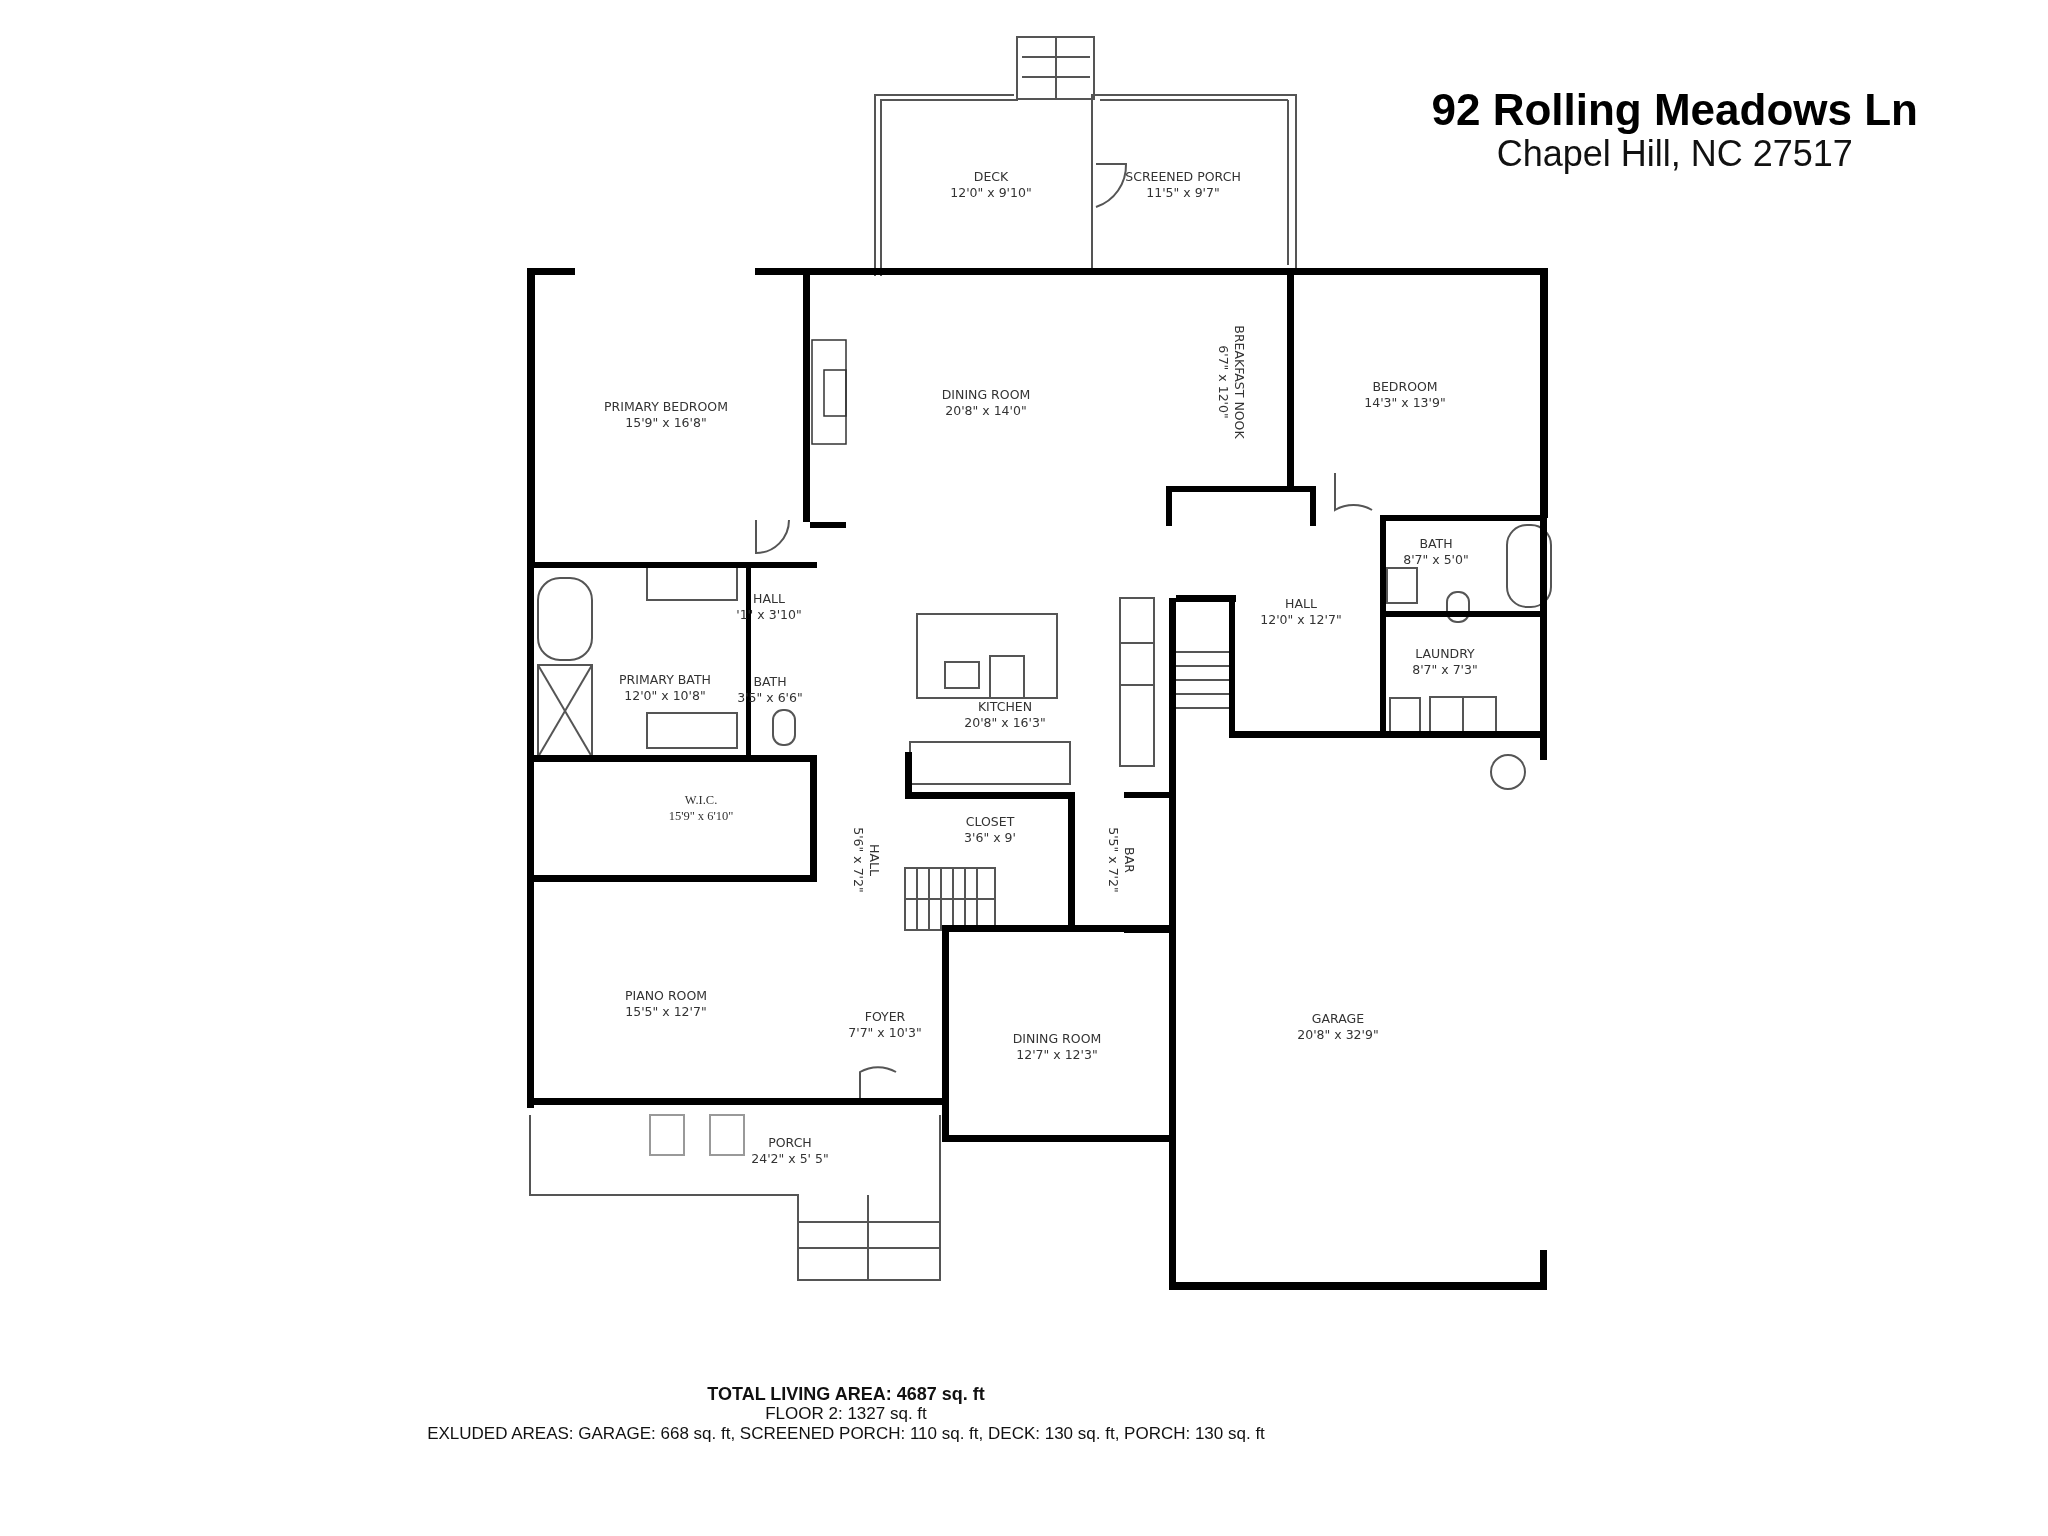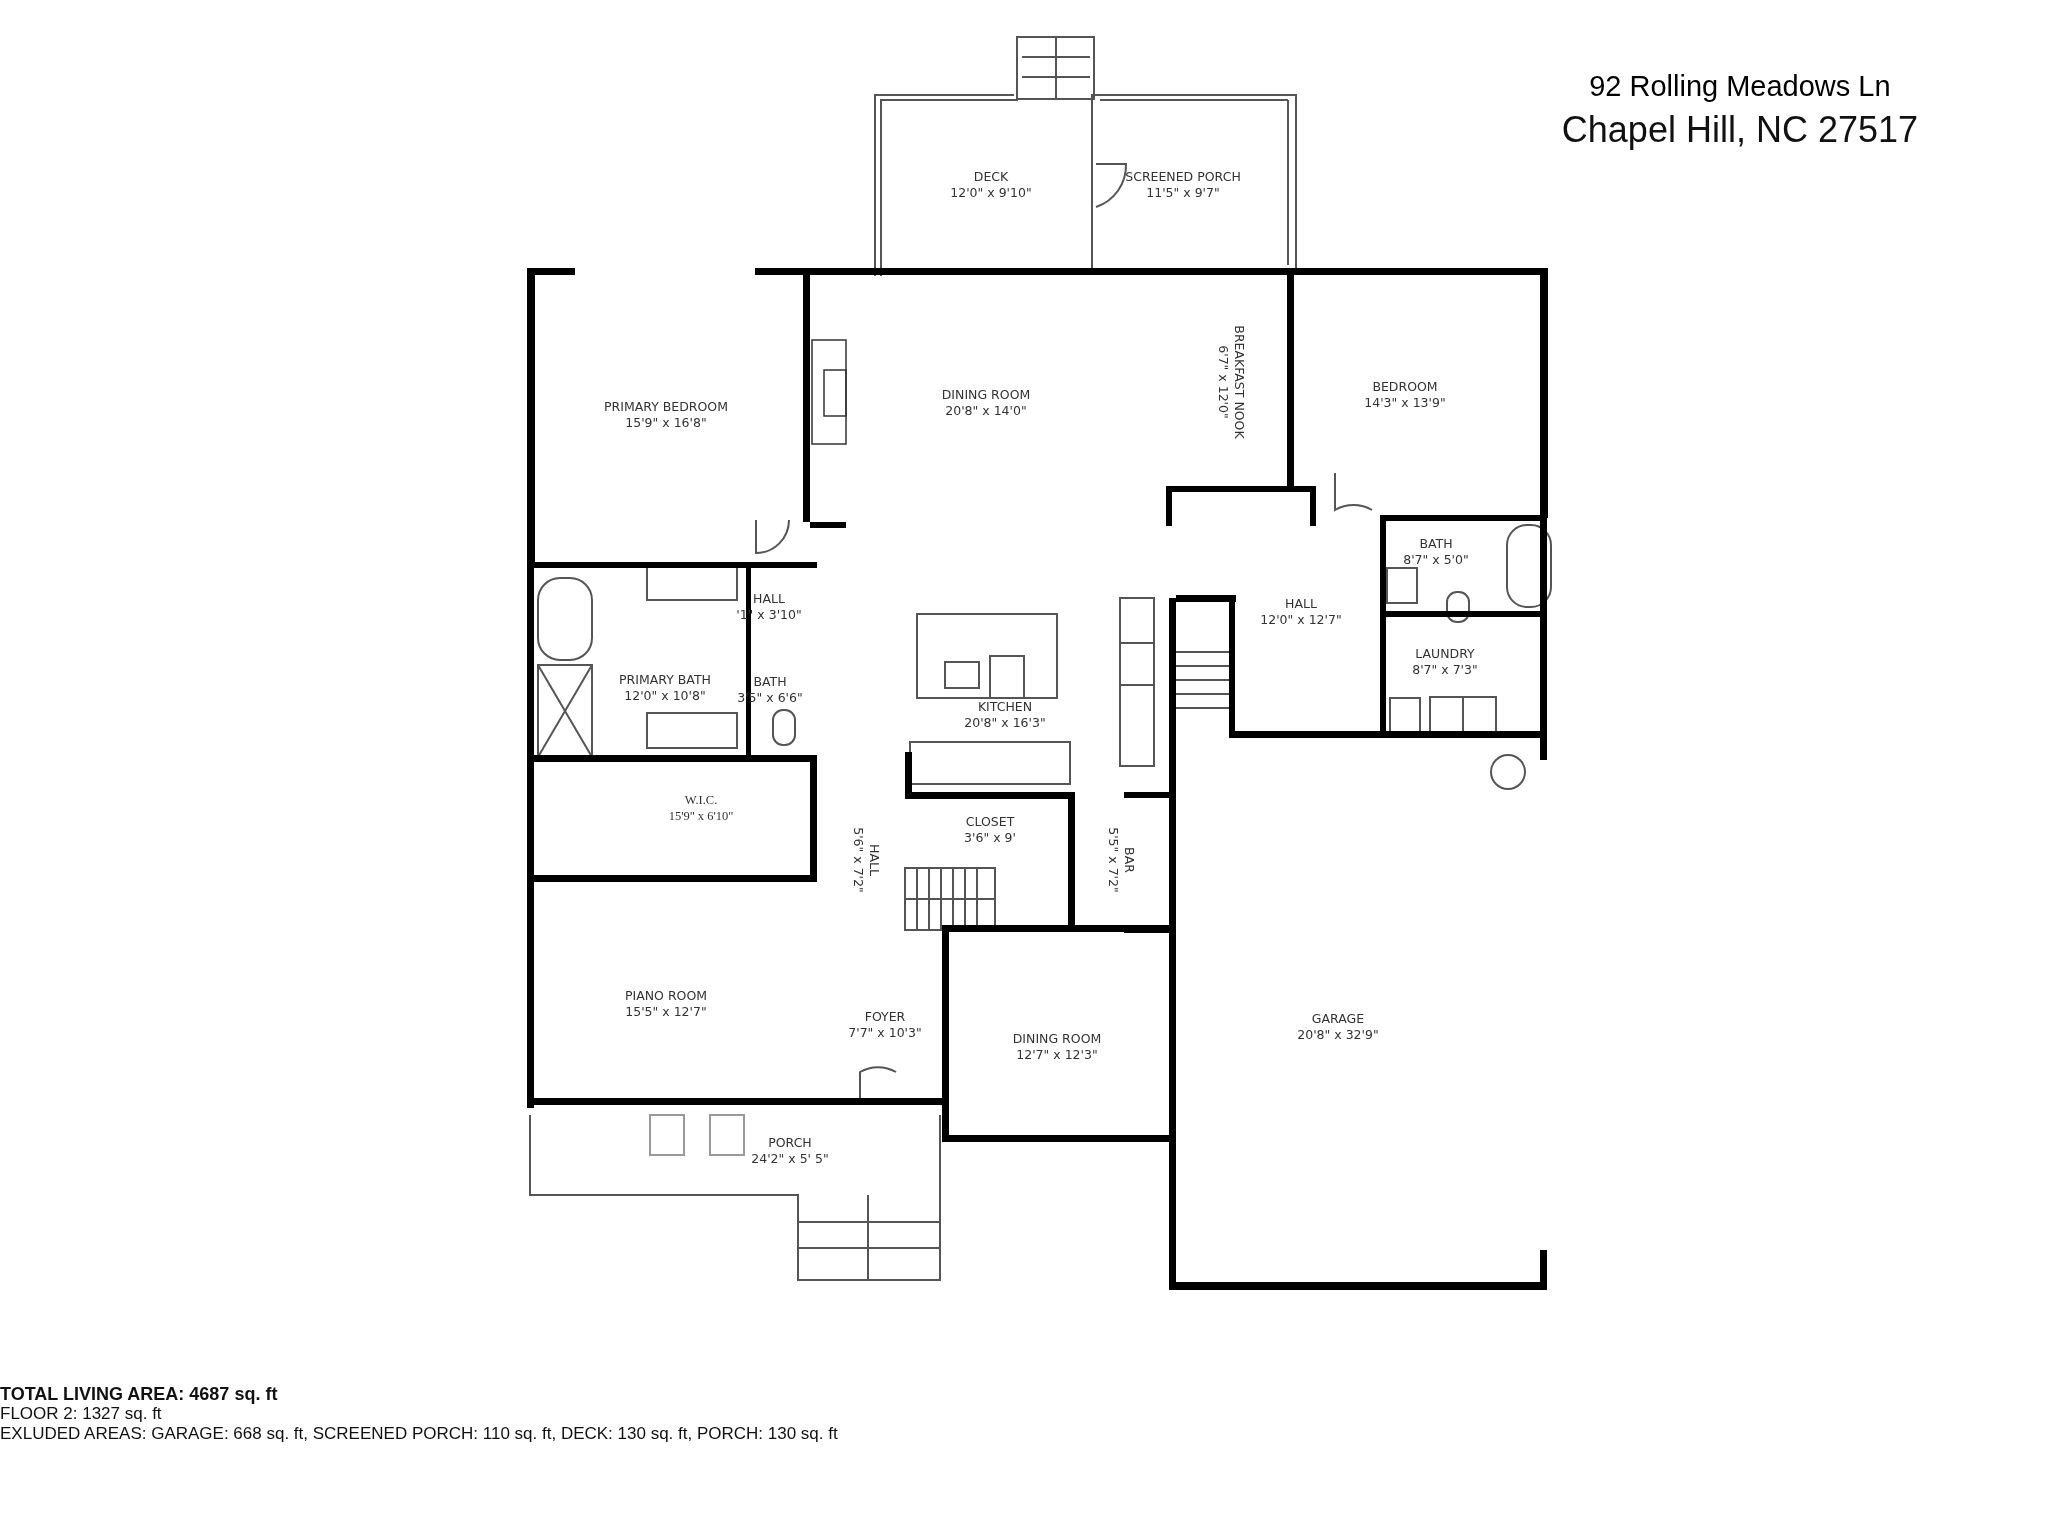--- a/index.html
+++ b/index.html
@@ -1,23 +1,23 @@
 <!DOCTYPE html>
 <html><head>
 <meta charset="utf-8">
 <style>
   html,body{margin:0;padding:0;background:#fff;}
   body{width:2048px;height:1536px;position:relative;overflow:hidden;font-family:"DejaVu Sans",sans-serif;color:#222;}
   .title{position:absolute;right:130px;top:64px;text-align:center;}
-  .title .addr{font-family:"Liberation Sans",sans-serif;font-weight:normal;font-size:29px;color:#000;line-height:44px;}
+  .title .addr{font-family:"Liberation Sans",sans-serif;font-weight:bold;font-size:44px;color:#000;line-height:44px;margin-top:24px;}
   .title .city{font-family:"Liberation Sans",sans-serif;font-size:36px;color:#111;line-height:44px;}
   svg.plan{position:absolute;left:0;top:0;}
   .lbl{position:absolute;text-align:center;font-family:"DejaVu Sans",sans-serif;font-size:12.5px;line-height:16px;color:#333;white-space:nowrap;transform:translate(-50%,-50%);}
   .lbl.v{transform:translate(-50%,-50%) rotate(90deg);}
-  .footer{position:absolute;left:0;width:1692px;top:1384px;text-align:left;font-family:"Liberation Sans",sans-serif;color:#111;}
+  .footer{position:absolute;left:0;width:1692px;top:1384px;text-align:center;font-family:"Liberation Sans",sans-serif;color:#111;}
   .footer .total{font-weight:bold;font-size:18px;line-height:20px;}
   .footer .line{font-size:17px;line-height:20px;}
 </style>
 </head>
 <body>
 
 <div class="title">
   <div class="addr">92 Rolling Meadows Ln</div>
   <div class="city">Chapel Hill, NC 27517</div>
 </div>

